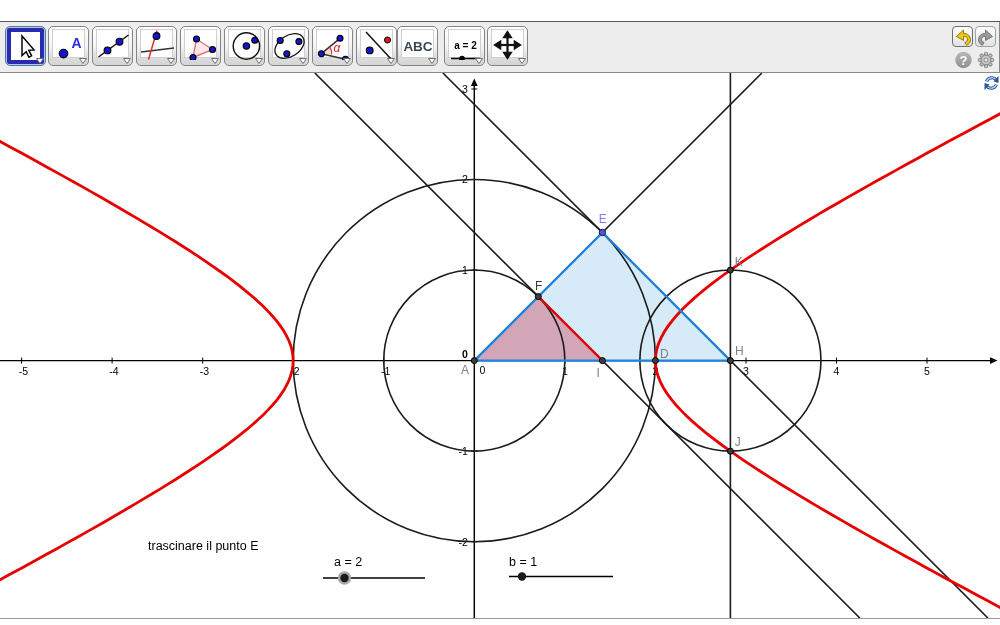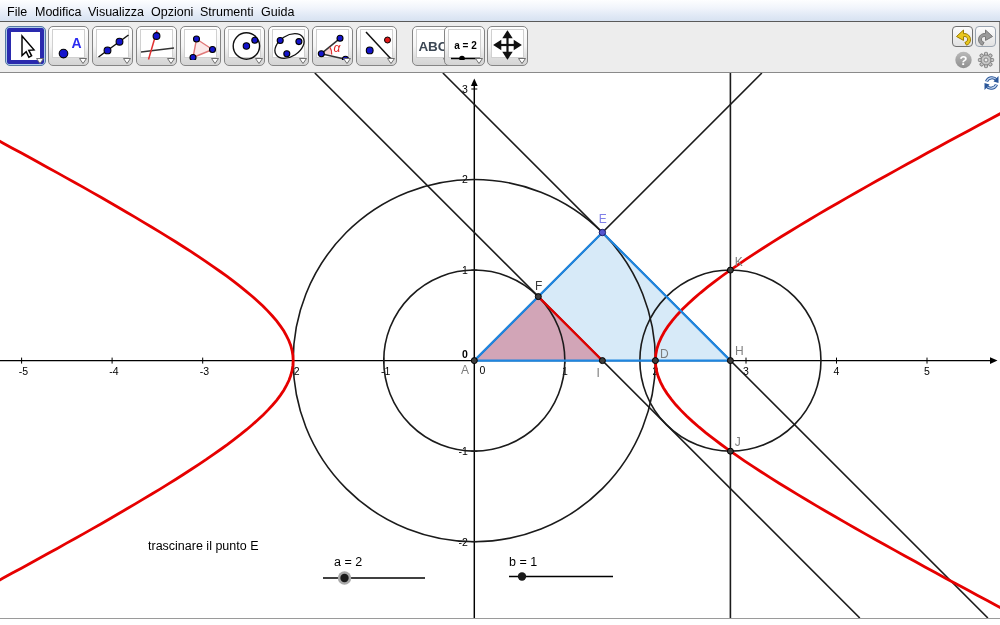--- a/index.html
+++ b/index.html
@@ -12,28 +12,20 @@
 .tb .ii{position:absolute;left:4px;top:3px}
 .tbsel{border:1px solid #5578a2;background:#aecbe8}
 .tbsel .selin{position:absolute;left:1px;top:1px;width:37px;height:36px;border:4px solid #2a2aae;border-radius:2px;background:#fff}
 .tbsel .ii{position:absolute;left:3px;top:2px}
 .dd{position:absolute;right:1px;bottom:1px}
 .ub{position:absolute;top:4px;width:21px;height:20.5px;border:1.4px solid #777;border-radius:4px;background:linear-gradient(180deg,#fdfdfd,#e2e2e2);padding:0.5px 0 0 0.5px}
 #gbot{position:absolute;left:0;top:618px;width:1000px;height:1px;background:#9a9a9a}
 svg text{font-family:"Liberation Sans",sans-serif}
 </style></head><body>
 <div id="app">
-<div id="menubar">
-      <span style="position:absolute;left:7px;top:5px">File</span>
-      <span style="position:absolute;left:35px;top:5px">Modifica</span>
-      <span style="position:absolute;left:88px;top:5px">Visualizza</span>
-      <span style="position:absolute;left:151px;top:5px">Opzioni</span>
-      <span style="position:absolute;left:200px;top:5px">Strumenti</span>
-      <span style="position:absolute;left:261px;top:5px">Guida</span>
-    </div>
 <div id="sep"></div>
 <div id="toolbar">
       <div class="tbsel" style="left:4.5px">
         <div class="selin">
           <svg class="ii" width="31" height="28" viewBox="0 0 31 28">
             <path d="M8,2 L8,21.5 L12.2,17.6 L14.9,23.2 L17.6,21.8 L14.8,16.3 L20,15.9 Z" fill="#fff" stroke="#000" stroke-width="1.45"></path>
           </svg>
         </div>
         <svg class="dd" width="8" height="6" viewBox="0 0 8 6">
           <polygon points="0.5,0.5 7.5,0.5 4,5.5" fill="#fff" stroke="#6e6e6e" stroke-width="1"></polygon>
@@ -125,21 +117,21 @@
         <div class="white"></div>
         <svg class="ii" width="33" height="30" viewBox="0 0 33 30">
           <line x1="5" y1="2" x2="30" y2="29" stroke="#111" stroke-width="1.5"></line>
           <circle cx="8.7" cy="20.4" r="3.4" fill="#1414cc" stroke="#000" stroke-width="1.1"></circle>
           <circle cx="26.5" cy="10" r="3" fill="#e01818" stroke="#000" stroke-width="1"></circle>
         </svg>
         <svg class="dd" width="8" height="6" viewBox="0 0 8 6">
           <polygon points="0.5,0.5 7.5,0.5 4,5.5" fill="#fff" stroke="#6e6e6e" stroke-width="1"></polygon>
         </svg>
       </div>
-<div class="tb" style="left:412px">
+<div class="tb" style="left:397px">
         <div class="white"></div>
         <svg class="ii" width="33" height="30" viewBox="0 0 33 30">
           <text x="16" y="20.5" font-size="13.5" font-weight="bold" fill="#3c4754" text-anchor="middle" font-family="Liberation Sans">ABC</text>
         </svg>
         <svg class="dd" width="8" height="6" viewBox="0 0 8 6">
           <polygon points="0.5,0.5 7.5,0.5 4,5.5" fill="#fff" stroke="#6e6e6e" stroke-width="1"></polygon>
         </svg>
       </div>
 <div class="tb" style="left:443.5px">
         <div class="white"></div>

